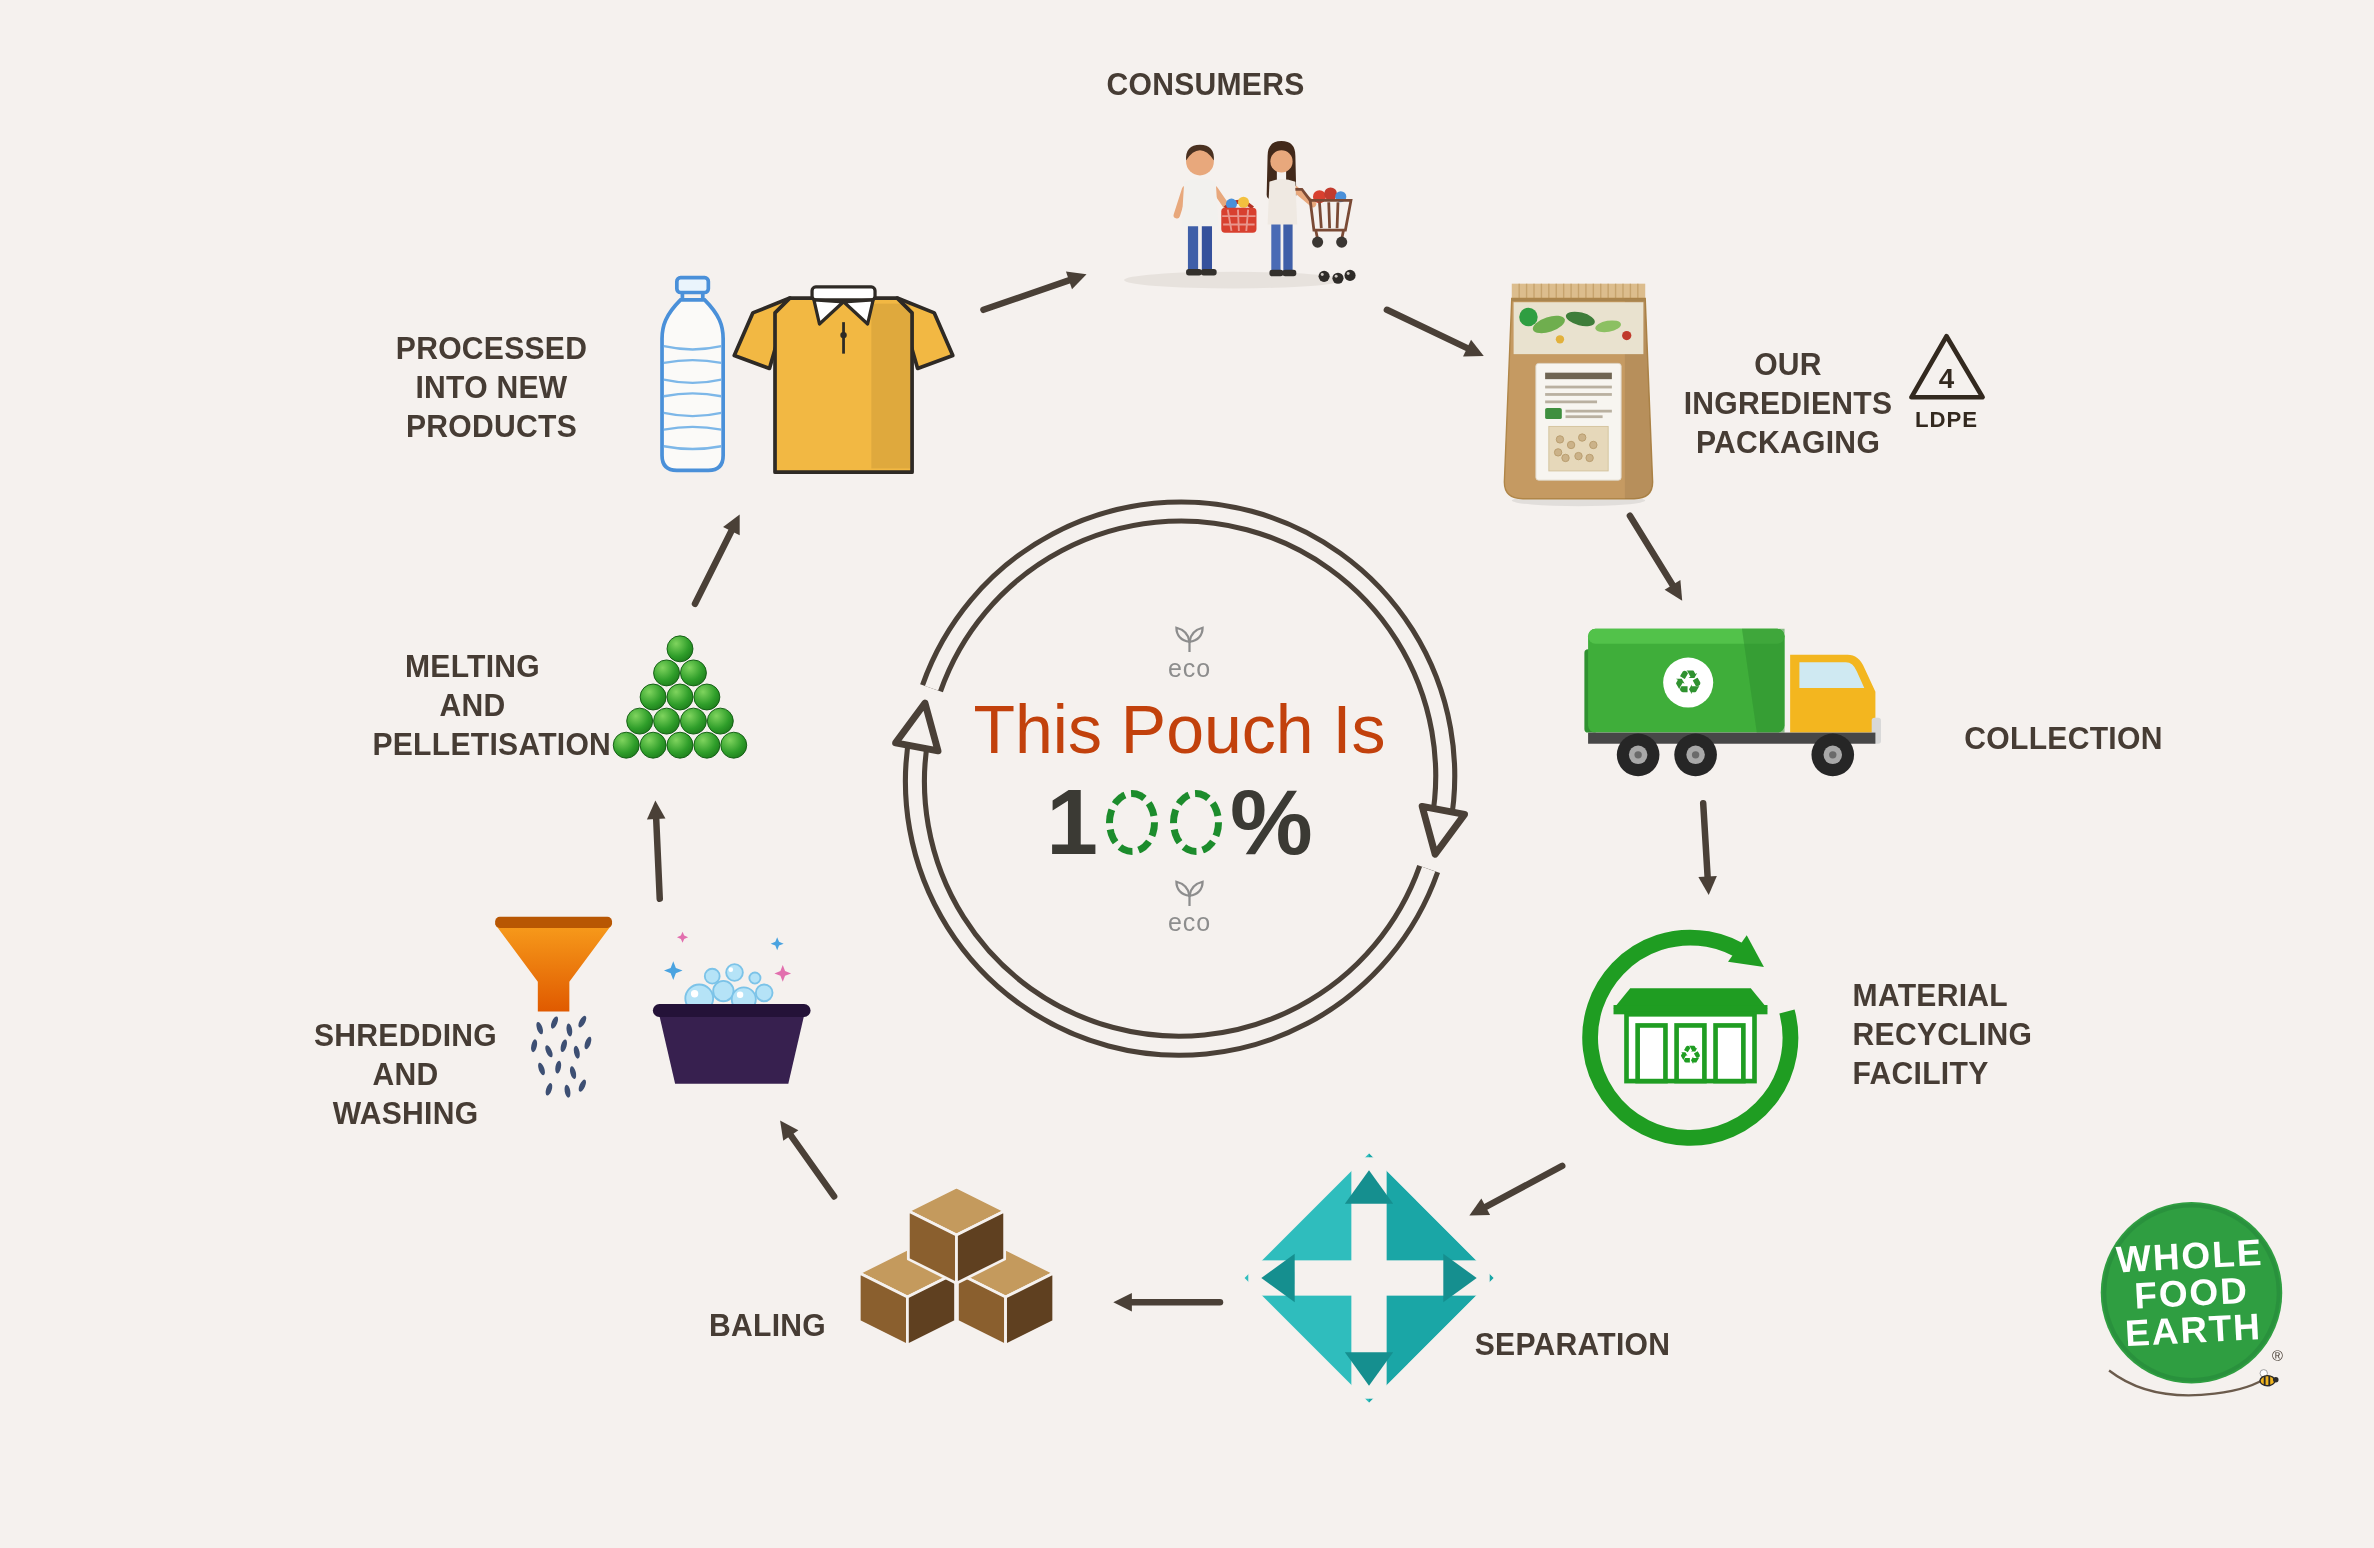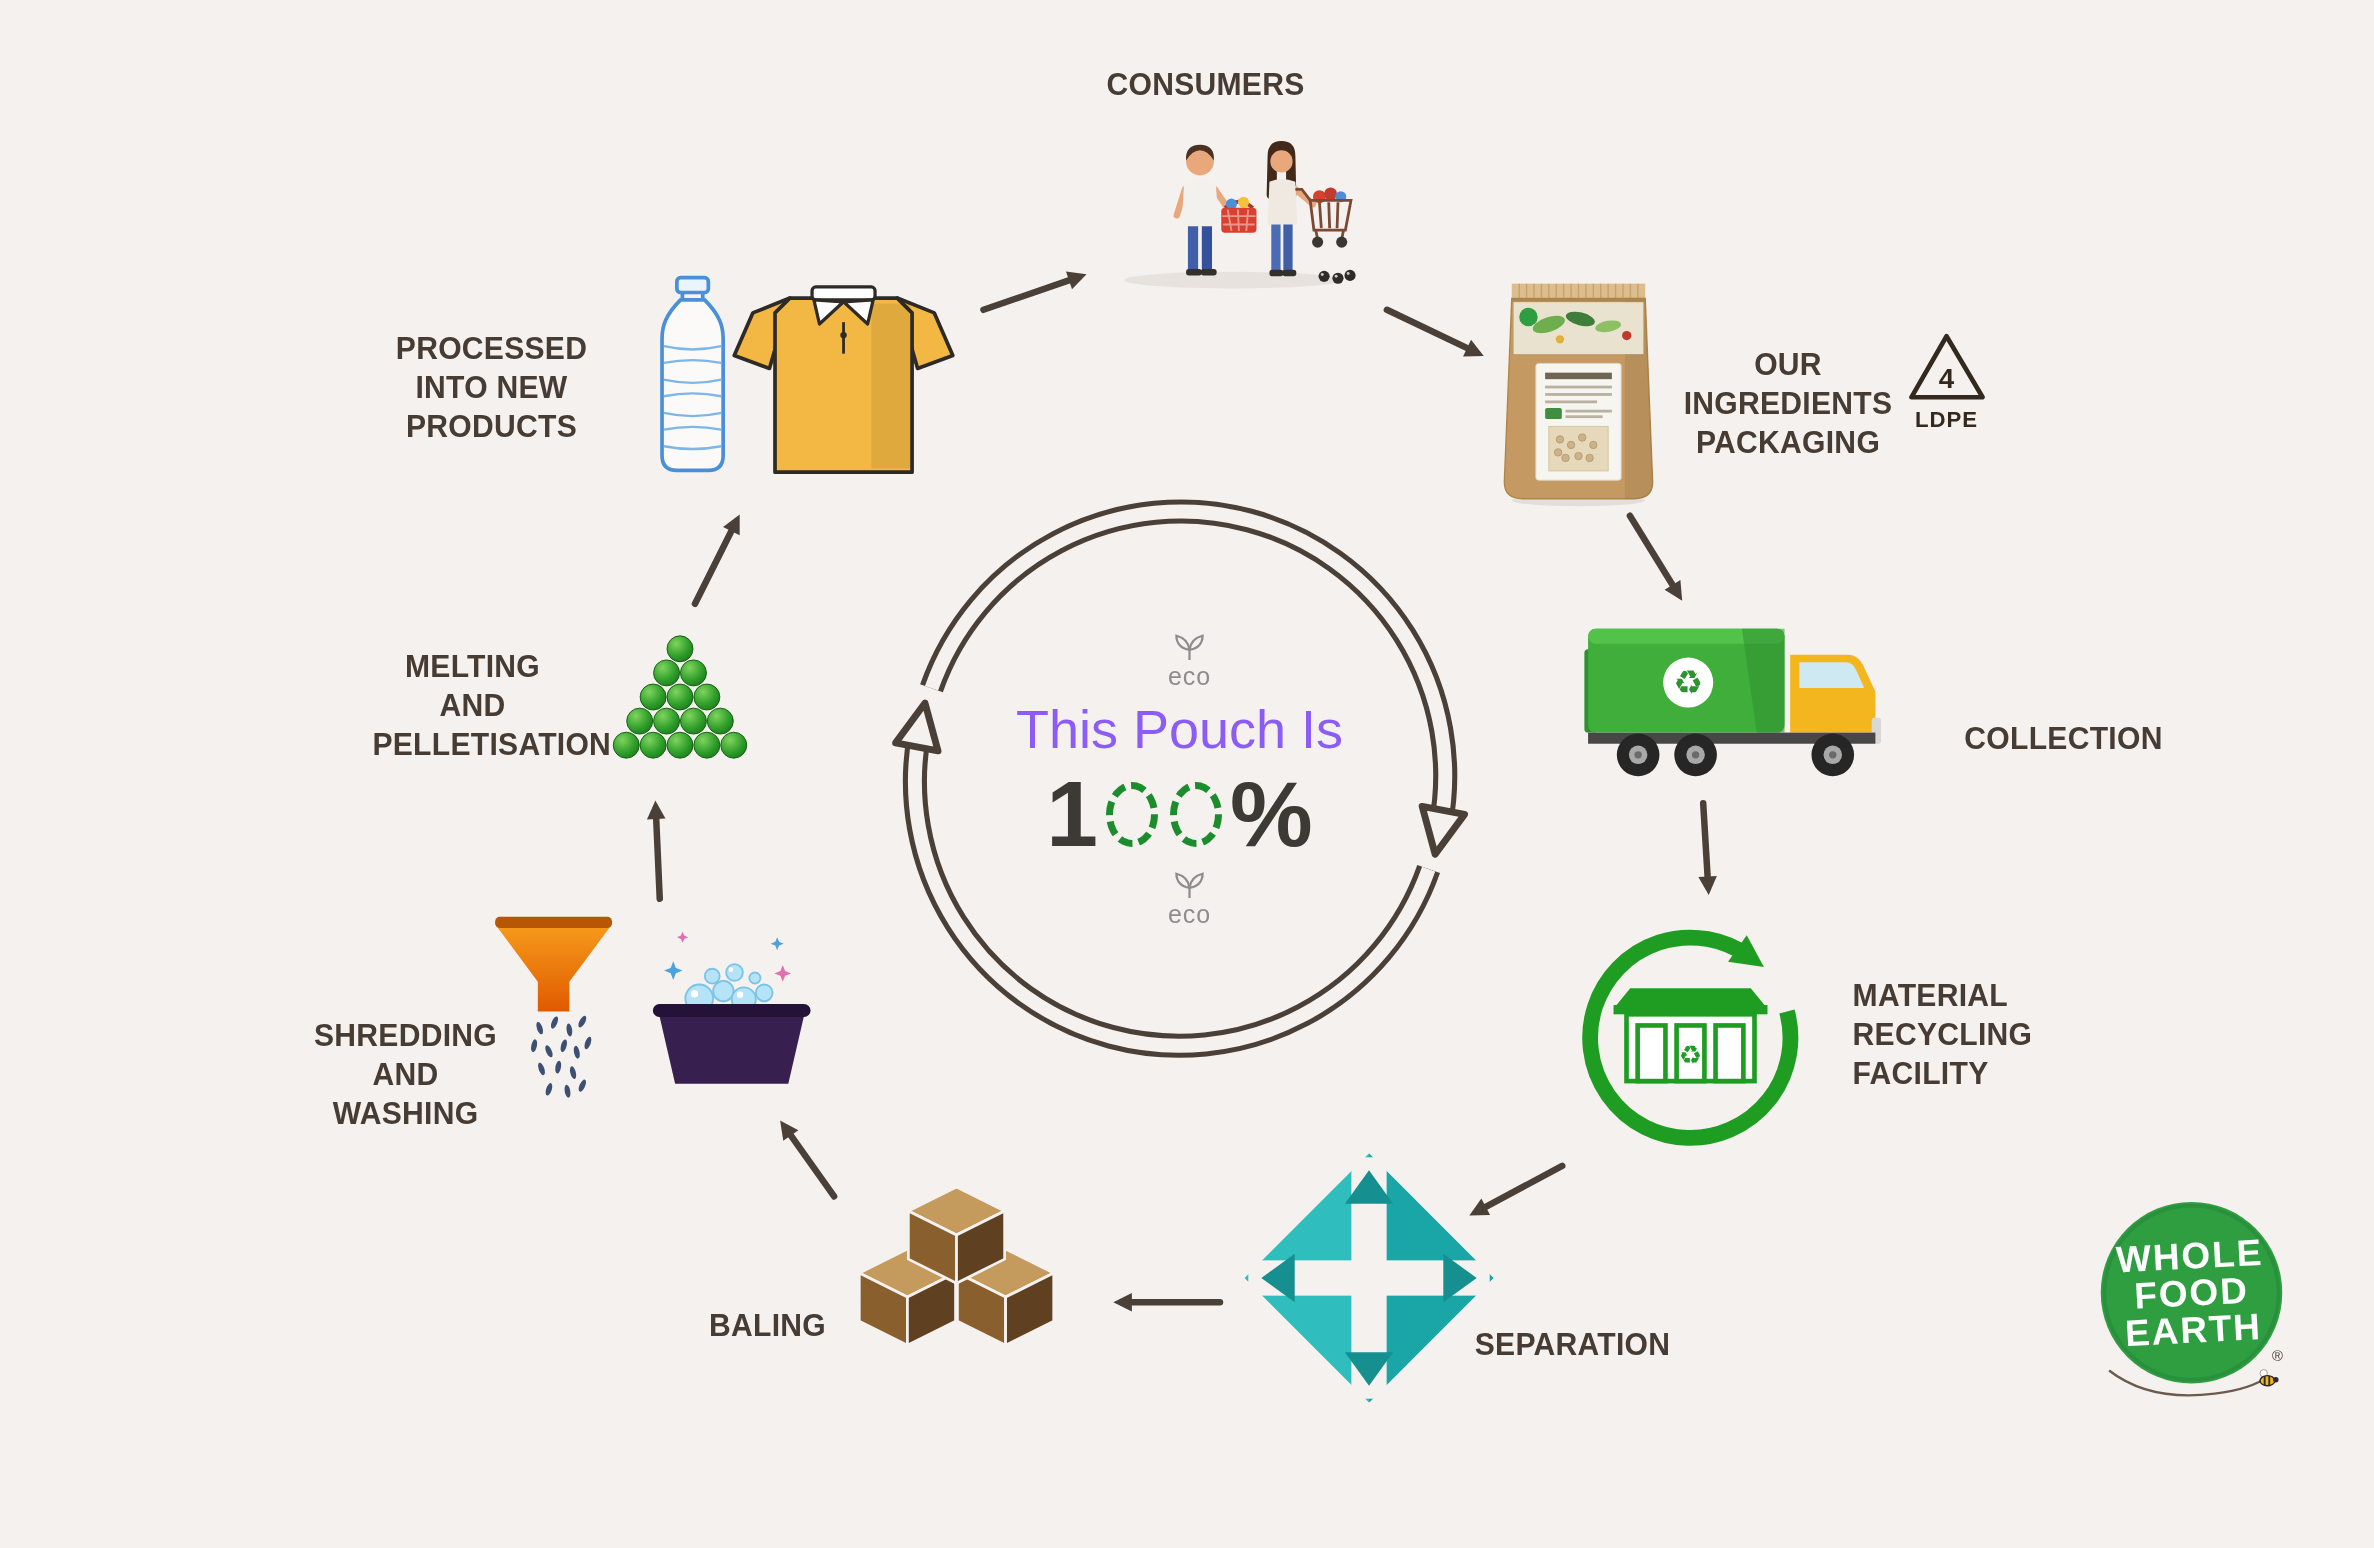--- a/index.html
+++ b/index.html
@@ -11,21 +11,21 @@
     font-weight:700;font-size:32px;line-height:1.22;
     color:#463c34;text-align:center;white-space:pre-line;
     letter-spacing:0.3px;transform:scaleX(.94);
   }
   .center-block{
     position:absolute;left:957px;top:568px;width:445px;height:423px;z-index:2;
     display:flex;flex-direction:column;align-items:center;justify-content:center;gap:7.4px;
   }
   .eco{display:flex;flex-direction:column;align-items:center;color:#8d8d8d;margin-left:20px;}
   .eco-word{font-size:25px;letter-spacing:0.9px;}
-  .center-line{font-size:54px;color:#8b5cf6;}
+  .center-line{font-size:68px;color:#c2410c;}
   .pct-row{display:flex;align-items:center;gap:5.6px;}
   .pct-digit{font-size:93px;font-weight:700;color:#3b3a34;line-height:1;}
   .zero{display:inline-block;box-sizing:border-box;width:52px;height:65px;margin:0 2.8px;
         border:7.4px dashed #1c8c2c;border-radius:50%;color:transparent;overflow:hidden;
         font-size:9.3px;}
   .logo-wrap{position:absolute;left:2085px;top:1189px;width:213px;height:213px;z-index:2;}
 </style>
 </head>
 <body>
 

